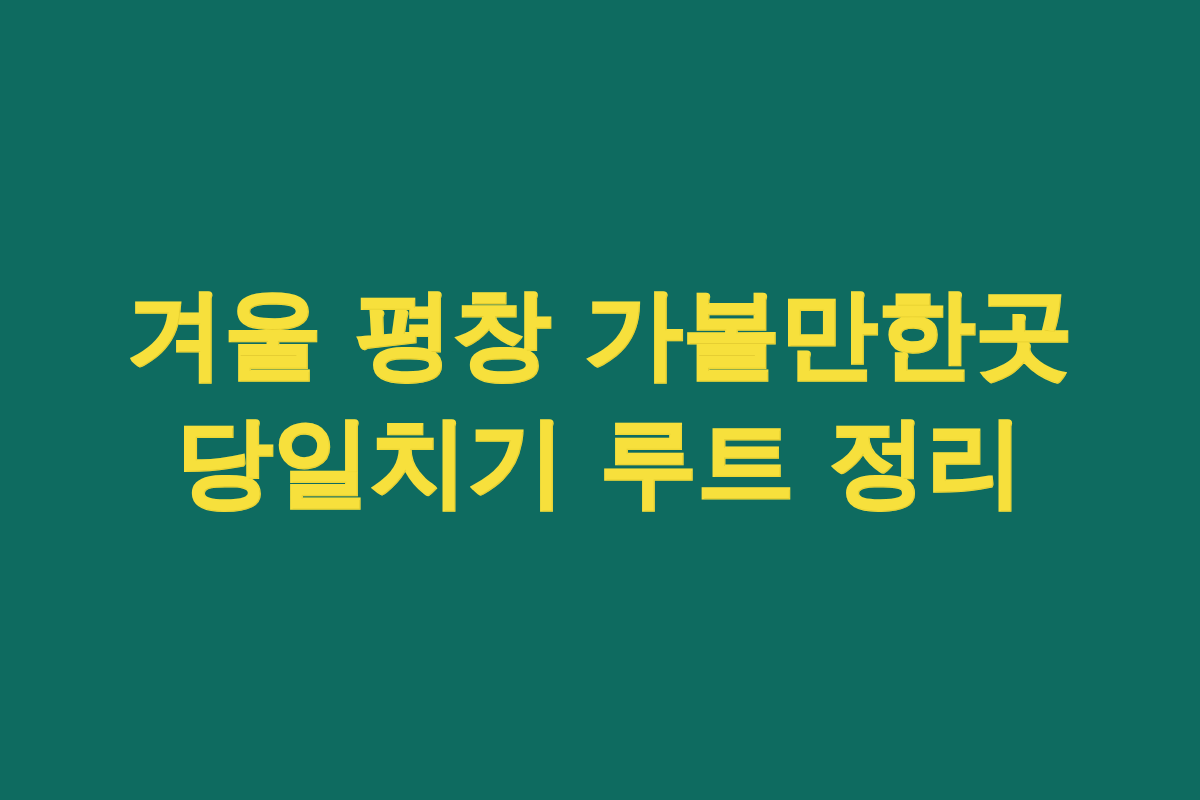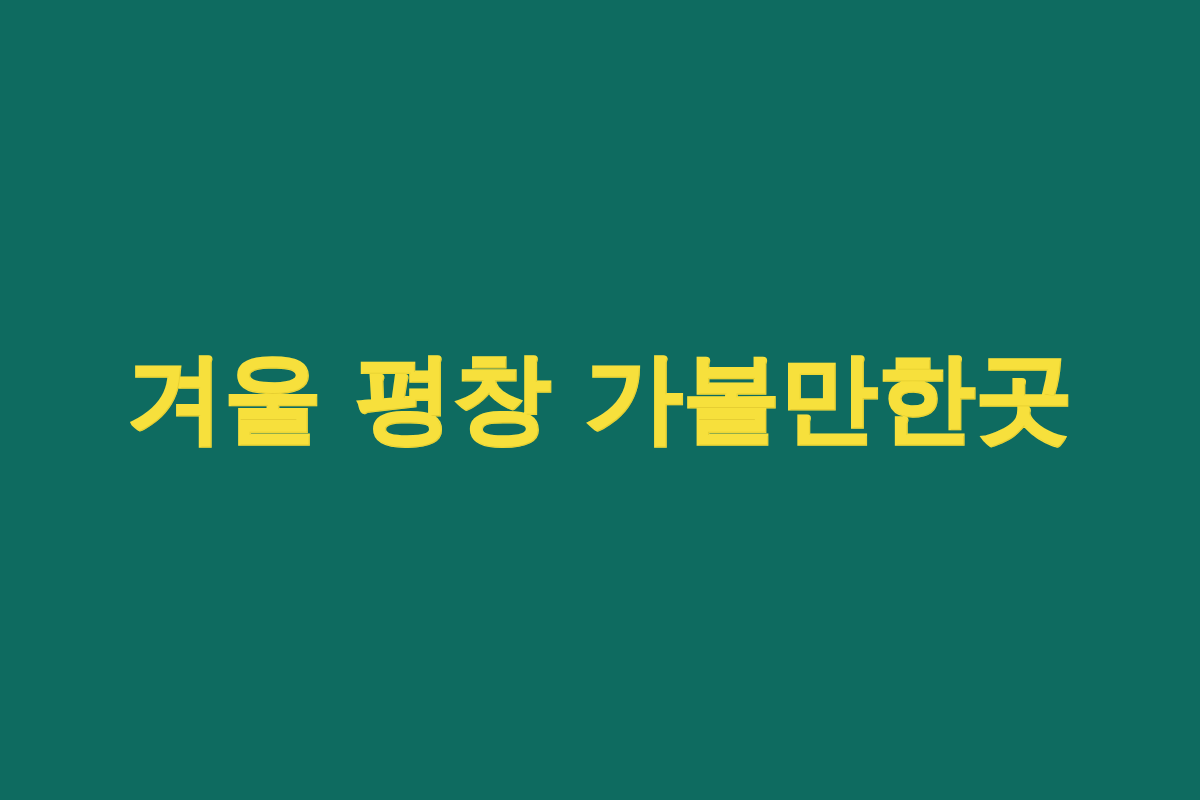--- a/index.html
+++ b/index.html
@@ -63,14 +63,15 @@
   .title-line.line-2 {
     font-size: 97px;
   }
 </style>
 </head>
 <body>
 
 <div id="banner" style="background: rgb(14, 107, 96);">
   <div id="title-block">
     <div class="title-line line-1" style="color: rgb(247, 224, 60); -webkit-text-stroke: 3px rgb(247, 224, 60);">겨울 평창 가볼만한곳</div>
+    <div class="title-line line-2" style="color: rgb(247, 224, 60); -webkit-text-stroke: 3px rgb(247, 224, 60);">당일치기 루트 정리</div>
   </div>
 </div>
 
 </body></html>

